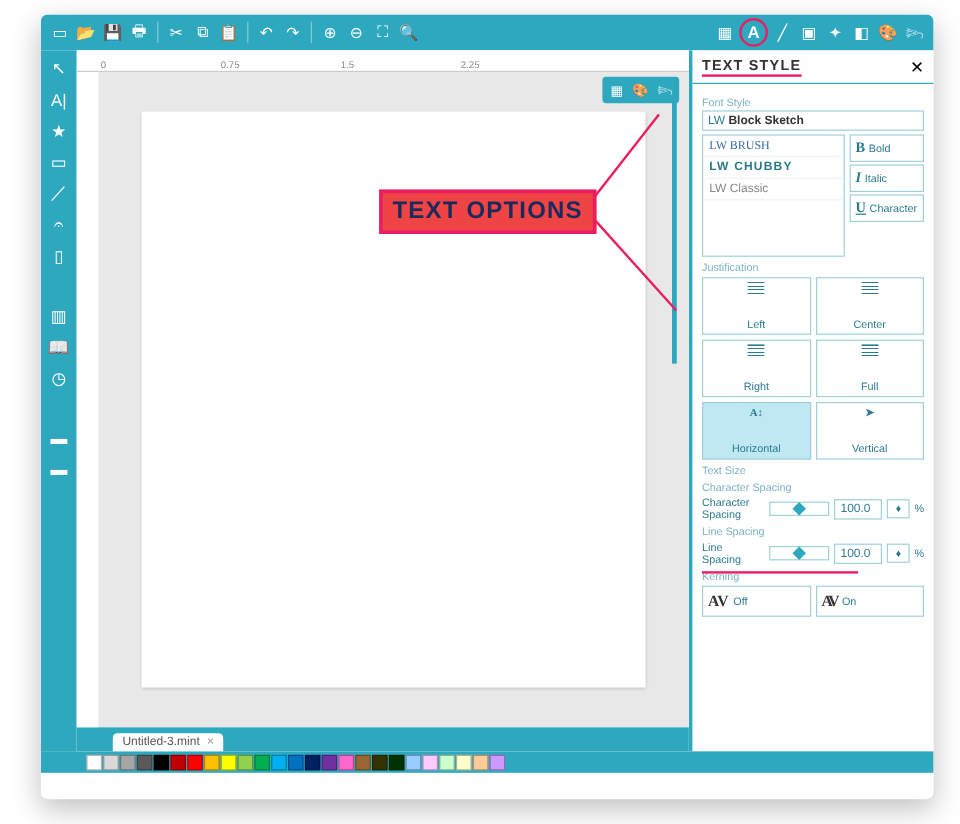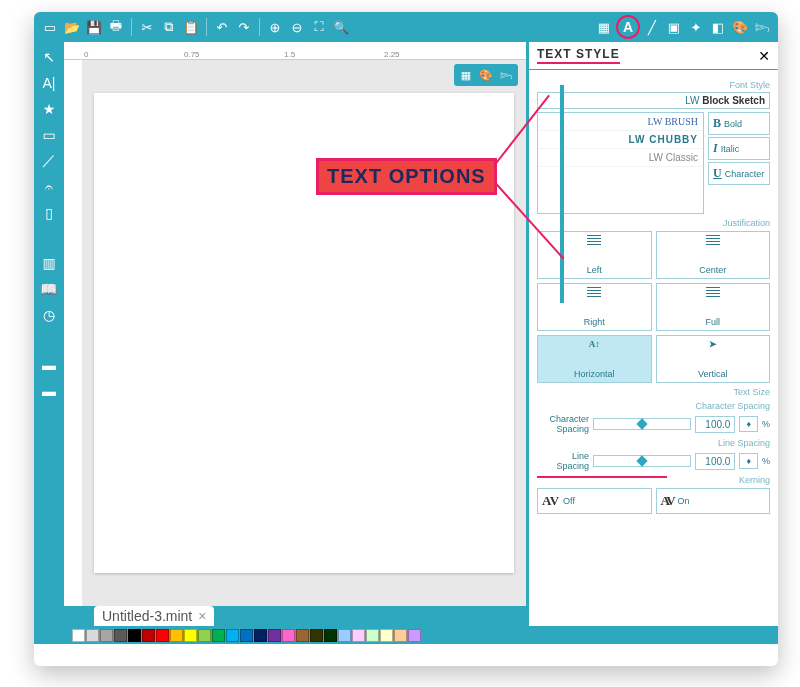--- a/index.html
+++ b/index.html
@@ -21,29 +21,29 @@
 .ltool .gap { height: 20px; }
 .canvas-area { flex: 1; background: #fff; display: flex; flex-direction: column; position: relative; }
 .ruler-h { height: 18px; background: #fff; border-bottom: 1px solid #ccc; font-size: 8px; color: #888; padding-left: 20px; display: flex; align-items: flex-end; }
 .ruler-h span { width: 100px; }
 .design-label { position: absolute; top: 20px; left: 22px; font-size: 8px; color: #3a8cc4; letter-spacing: 0.5px; }
 .canvas-wrap { flex: 1; background: #e8e8e8; display: flex; align-items: center; justify-content: center; position: relative; border-left: 18px solid #fff; }
 .canvas { width: 420px; height: 480px; background: #fff; box-shadow: 0 1px 3px rgba(0,0,0,0.2); }
 .canvas-badges { position: absolute; top: 4px; right: 8px; display: flex; gap: 2px; background: #2ea8be; padding: 3px; border-radius: 3px; }
 .canvas-badges span { width: 18px; height: 16px; display: flex; align-items: center; justify-content: center; color: #fff; font-size: 11px; }
 .tab-strip { height: 20px; background: #2ea8be; display: flex; align-items: flex-end; padding-left: 30px; }
-.tab { background: #fff; padding: 2px 8px; font-size: 14px; color: #555; border-radius: 4px 4px 0 0; display: flex; align-items: center; gap: 6px; }
+.tab { background: #fff; padding: 2px 8px; font-size: 10px; color: #555; border-radius: 4px 4px 0 0; display: flex; align-items: center; gap: 6px; }
 .tab .x { color: #999; cursor: pointer; }
 .swatchbar { height: 18px; background: #2ea8be; display: flex; align-items: center; padding-left: 38px; gap: 1px; }
 .swatch { width: 13px; height: 13px; border: 1px solid rgba(0,0,0,0.3); cursor: pointer; }
-.right-panel { width: 252px; background: #fff; border-left: 3px solid #2ea8be; display: flex; flex-direction: column; }
+.right-panel { width: 204px; background: #fff; border-left: 3px solid #2ea8be; display: flex; flex-direction: column; }
 .panel-head { height: 28px; display: flex; align-items: center; justify-content: space-between; padding: 0 8px; border-bottom: 1px solid #2ea8be; }
 .panel-head .ttl { font-size: 12px; font-weight: bold; letter-spacing: 1px; color: #333; border-bottom: 2px solid #e91e63; padding-bottom: 1px; }
 .panel-head .x { font-size: 14px; cursor: pointer; }
-.panel-body { flex: 1; padding: 6px 8px; overflow: auto; color: #2a7a8c; position: relative; text-align: right; }
+.panel-body { flex: 1; padding: 6px 8px; overflow: auto; color: #2a7a8c; position: relative; }
 .section-label { font-size: 9px; color: #7ab4c4; margin: 4px 0 2px; }
 .font-input { width: 100%; border: 1px solid #9fd0dc; padding: 2px 4px; font-size: 10px; }
 .font-input b { color: #333; }
 .font-row { display: flex; gap: 4px; margin-top: 3px; }
 .font-list { flex: 1; border: 1px solid #9fd0dc; height: 102px; overflow: hidden; }
 .font-list div { padding: 3px 5px; font-size: 10px; border-bottom: 1px solid #eef6f8; cursor: pointer; }
 .font-list .sel { background: #bfe8f2; }
 .style-col { width: 62px; display: flex; flex-direction: column; gap: 2px; }
 .style-btn { border: 1px solid #9fd0dc; padding: 3px 4px; font-size: 9px; display: flex; align-items: center; gap: 3px; cursor: pointer; }
 .style-btn b { font-family: serif; font-size: 12px; }

